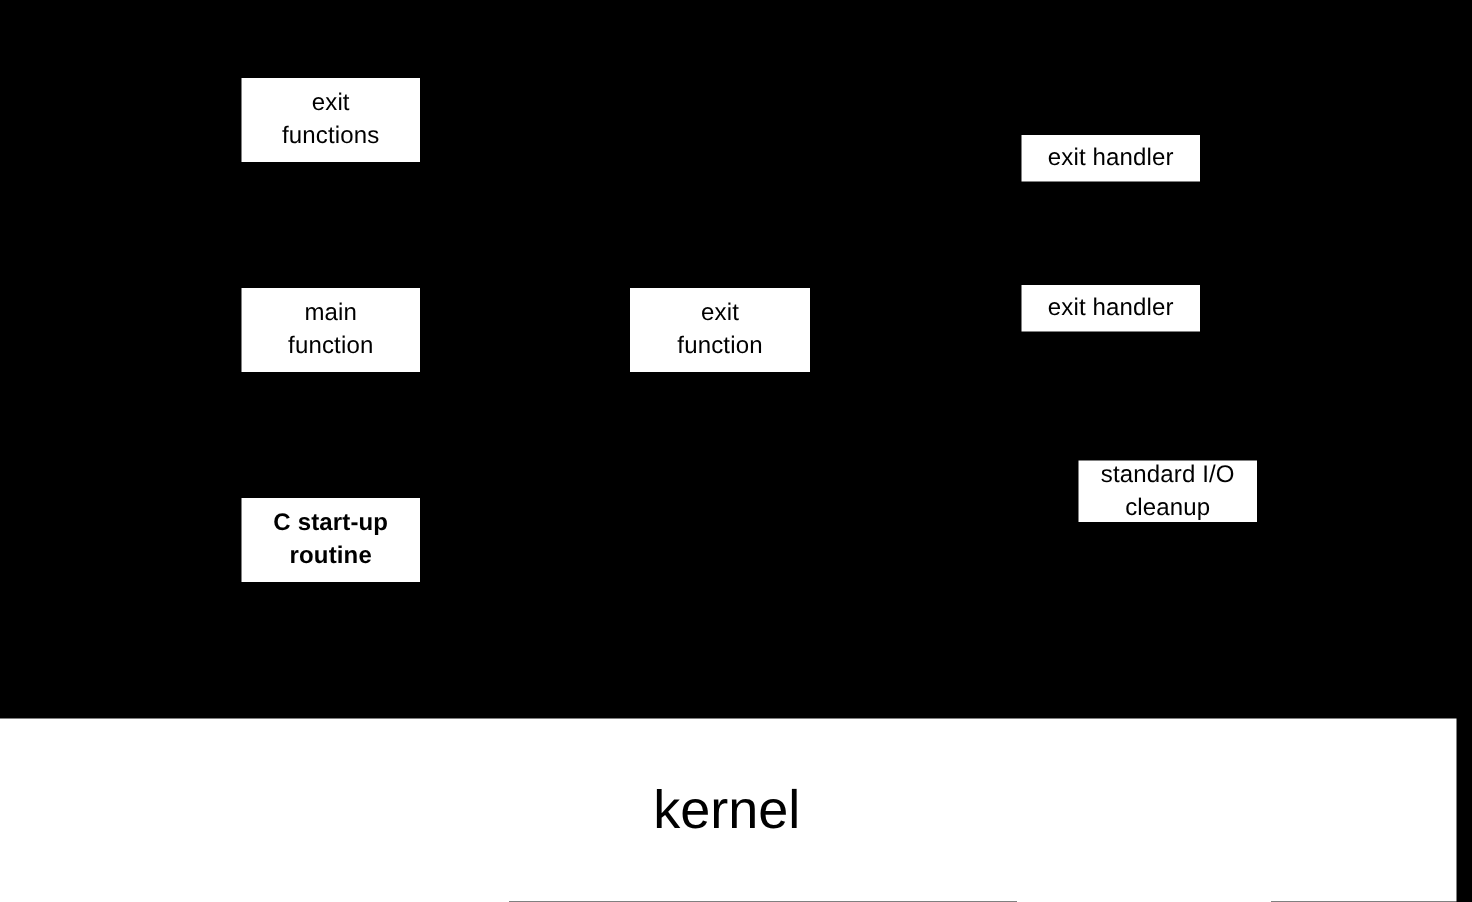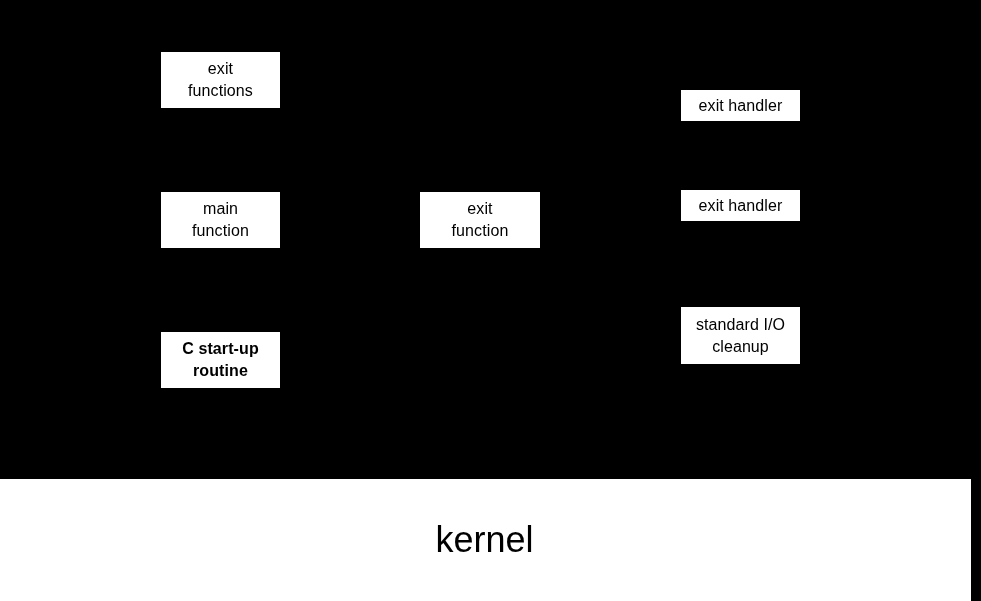--- a/index.html
+++ b/index.html
@@ -50,21 +50,21 @@
     left: 420px;  top: 192px; width: 120px; height: 56px;
   }
   
   #node-exit-handler-1 {
     left: 681px;  top: 90px;  width: 119px; height: 31px;
   }
   #node-exit-handler-2 {
     left: 681px;  top: 190px; width: 119px; height: 31px;
   }
   #node-standard-io-cleanup {
-    left: 681px;  top: 307px; width: 119px; height: 57px;
+    left: 719px;  top: 307px; width: 119px; height: 41px;
   }
   
   #node-kernel {
     position: absolute;
     left: 0px;
     top: 479px;
     width: 971px;
     height: 122px;
     background: #ffffff;
     color: #000000;

